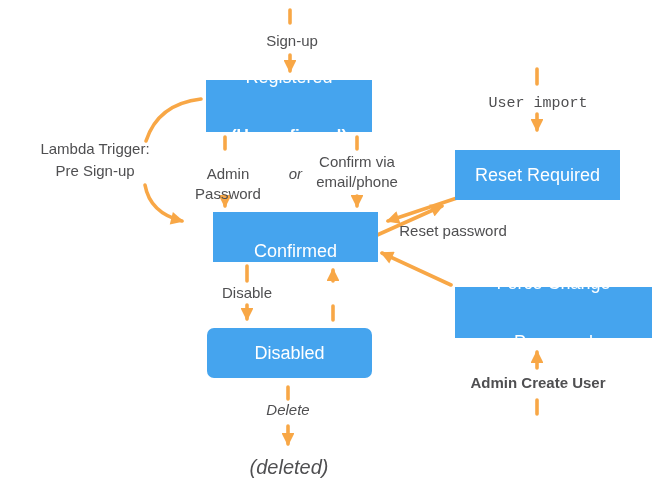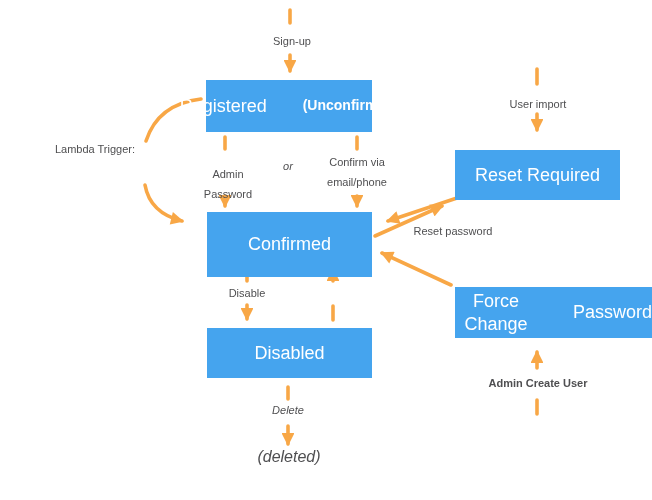--- a/index.html
+++ b/index.html
@@ -31,54 +31,54 @@
     stroke-width: 3.6;
     fill: none;
     stroke-linecap: round;
   }
   .ah { fill: var(--arrow); }
   .state {
     position: absolute;
     background: var(--state-fill);
     color: var(--state-text);
     display: flex;
-    flex-direction: row;
+    flex-direction: column;
     align-items: center;
     justify-content: center;
     text-align: center;
     z-index: 2;
     line-height: 1.25;
     gap: 36px;
   }
   .state .t1 { font-size: 18px; }
-  .state .t2 { font-size: 14px; font-weight: bold; }
+  .state .t2 { font-size: 17px; font-weight: bold; }
   .box-registered { left: 206px; top: 80px;  width: 166px; height: 52px; }
-  .box-confirmed  { left: 207px; top: 212px; width: 165px; height: 65px; }
-  .box-disabled   { left: 207px; top: 328px; width: 165px; height: 50px; }
+  .box-confirmed  { left: 213px; top: 212px; width: 165px; height: 50px; justify-content: flex-end; }
+  .box-disabled   { left: 207px; top: 328px; width: 165px; height: 50px; border-radius: 7px; }
   .box-reset      { left: 455px; top: 150px; width: 165px; height: 50px; }
   .box-fcp        { left: 455px; top: 287px; width: 197px; height: 51px; }
   .lbl {
     position: absolute;
     color: var(--text);
-    font-size: 11px;
+    font-size: 15px;
     line-height: 20px;
     text-align: center;
     z-index: 2;
     white-space: nowrap;
   }
   .lbl-signup        { left: 252px; top: 31px;  width: 80px;  }
   .lbl-lambda        { left: 20px;  top: 138px; width: 150px; line-height: 22px; }
   .lbl-admin-confirm { left: 193px; top: 164px; width: 70px;  }
-  .lbl-or            { left: 274px; top: 156px; width: 28px; font-style: italic; }
+  .lbl-or            { left: 274px; top: 164px; width: 28px; font-style: italic; text-align: right; }
   .lbl-confirm-via   { left: 307px; top: 152px; width: 100px; }
   .lbl-disable       { left: 207px; top: 283px; width: 80px;  }
   .lbl-enable        { left: 293px; top: 283px; width: 80px;  }
   .lbl-delete        { left: 248px; top: 400px; width: 80px; font-style: italic;  }
-  .lbl-deleted       { left: 239px; top: 447px; width: 100px; font-style: italic; font-size: 16px; }
-  .lbl-user-import   { left: 478px; top: 94px;  width: 120px; }
+  .lbl-deleted       { left: 239px; top: 457px; width: 100px; font-style: italic; font-size: 20px; }
+  .lbl-user-import   { left: 478px; top: 94px;  width: 120px; font-family: Liberation Mono, monospace; }
   .lbl-reset-pass    { left: 383px; top: 221px; width: 140px; }
   .lbl-admin-create  { left: 458px; top: 373px; width: 160px; font-weight: bold; }
 </style>
 </head>
 <body>
 
 <div class="canvas">
 
   <svg class="arrows" viewBox="0 0 652 500" xmlns="http://www.w3.org/2000/svg">
     <defs>
@@ -137,20 +137,21 @@
 
   <div class="state box-fcp">
     <div class="t1">Force Change</div>
     <div class="t1">Password</div>
   </div>
 
   <div class="lbl lbl-signup">Sign-up</div>
 
   <div class="lbl lbl-lambda">
     <div>Lambda Trigger:</div>
+    <div>Pre Sign-up</div>
   </div>
 
   <div class="lbl lbl-admin-confirm">
     <div>Admin</div>
     <div>Password</div>
   </div>
 
   <div class="lbl lbl-or">or</div>
 
   <div class="lbl lbl-confirm-via">

